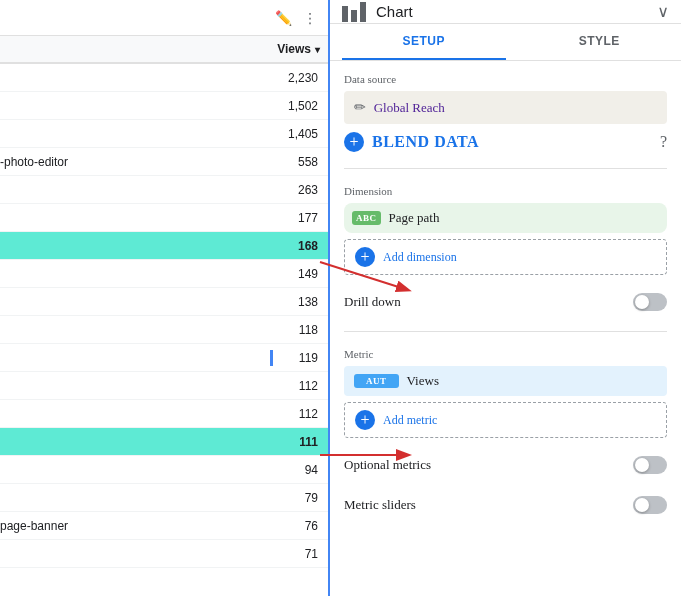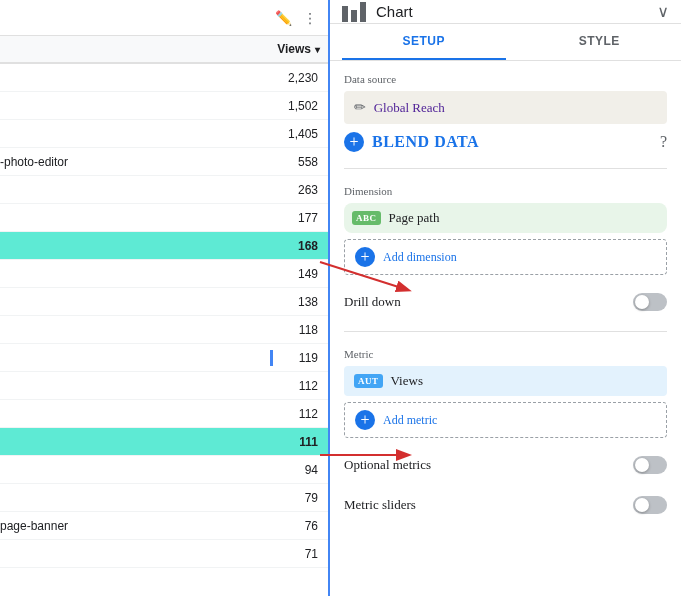--- a/index.html
+++ b/index.html
@@ -332,21 +332,21 @@
       align-items: center;
       gap: 8px;
       cursor: pointer;
     }
 
     .aut-badge {
       background: #42a5f5;
       color: white;
       font-size: 9px;
       font-weight: 700;
-      padding: 2px 4px;
+      padding: 2px 12px;
       border-radius: 3px;
       letter-spacing: 0.5px;
     }
 
     .metric-name {
       font-size: 13px;
       color: #202124;
     }
 
     .divider {

